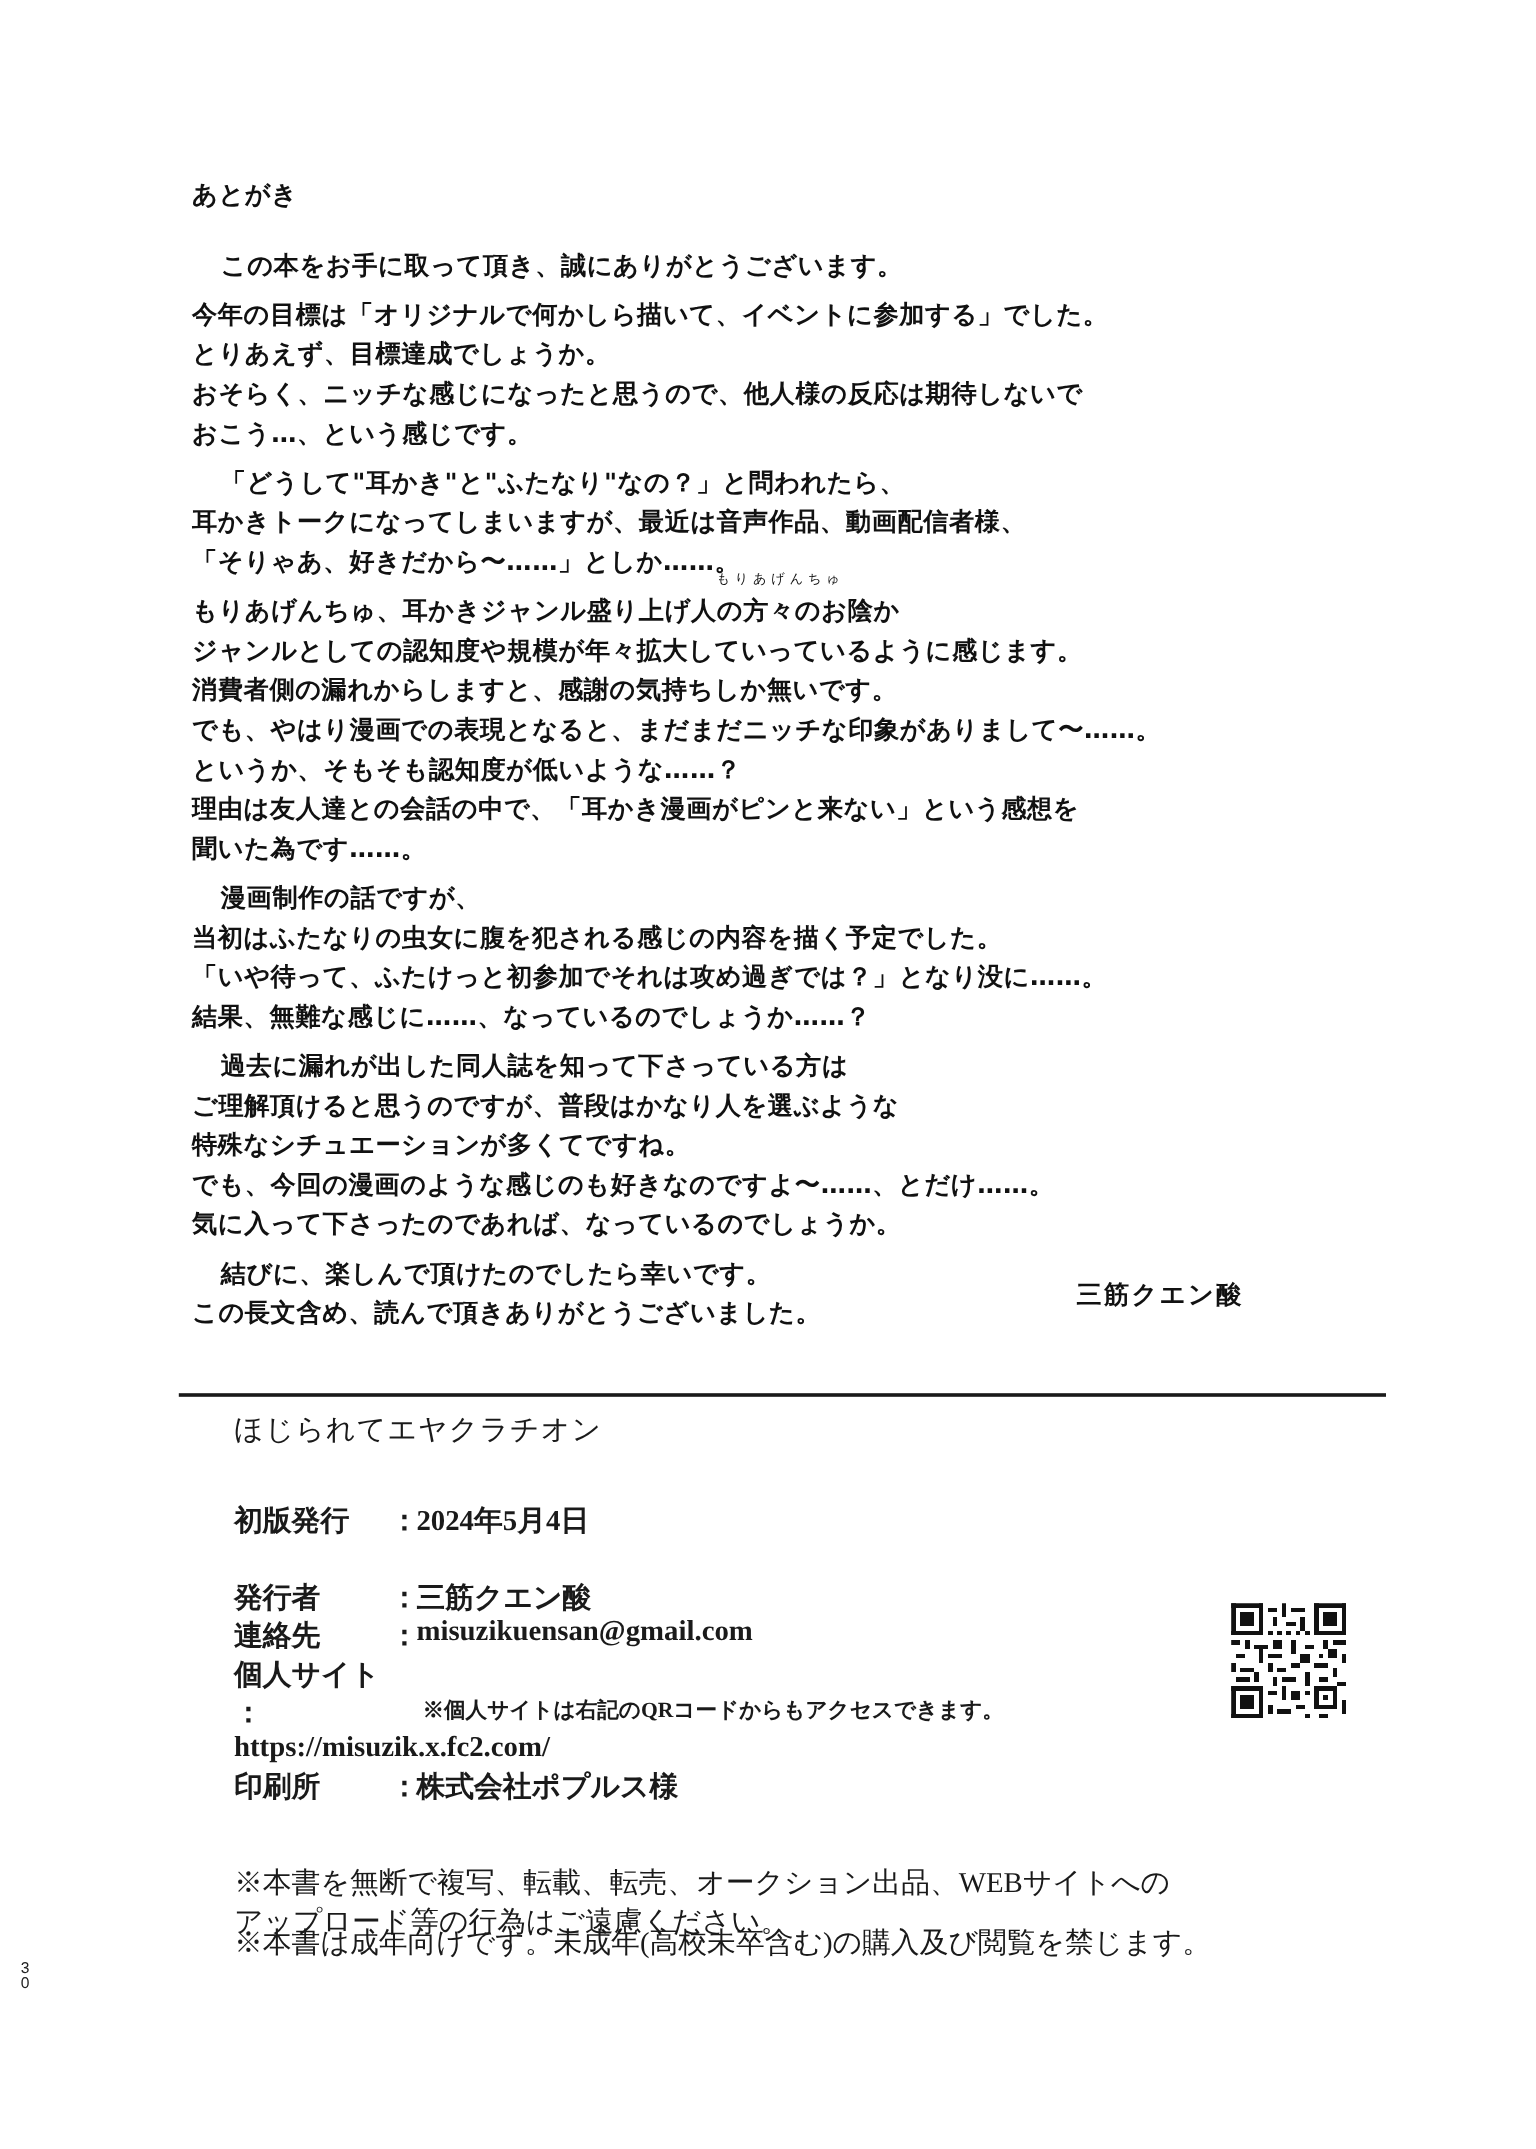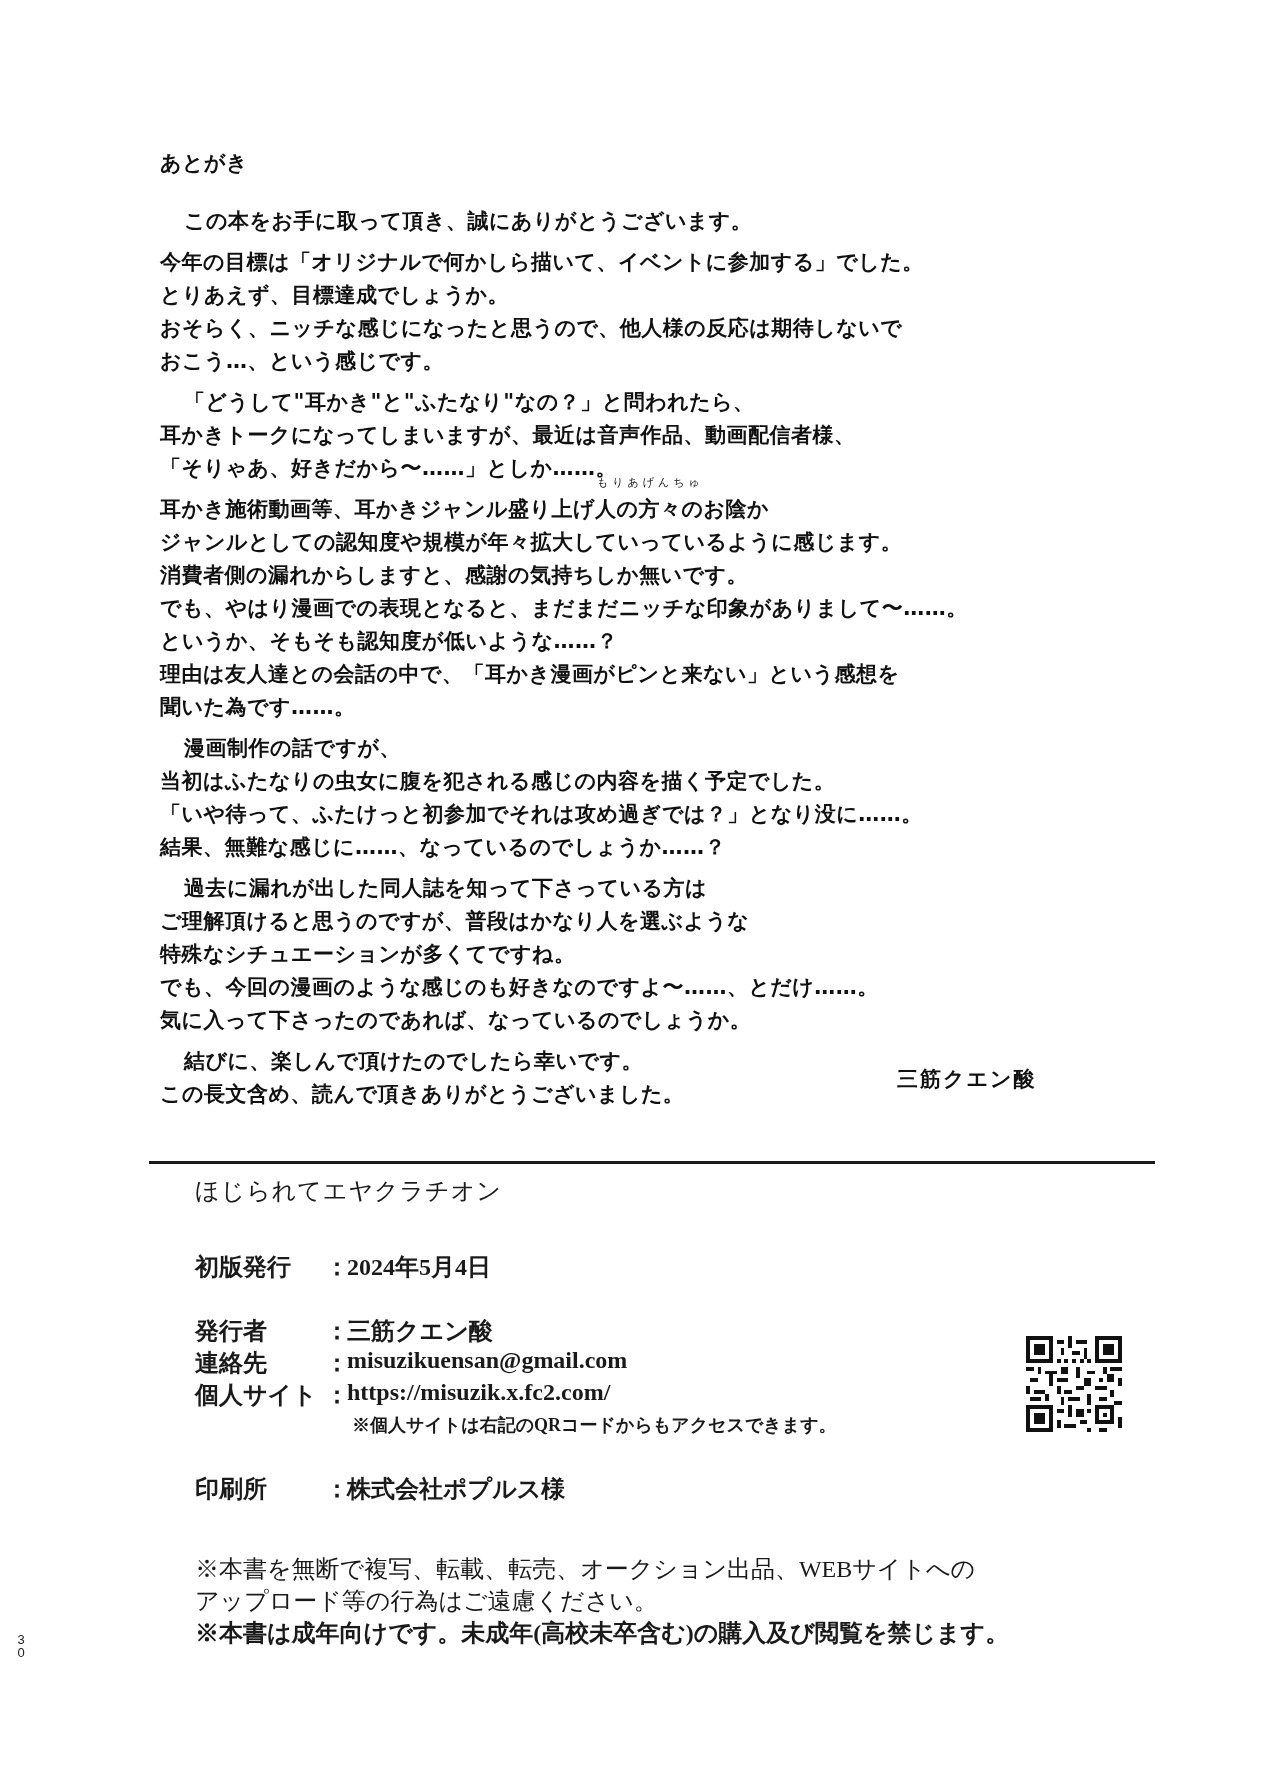--- a/index.html
+++ b/index.html
@@ -40,21 +40,21 @@
     <span class="line">おそらく、ニッチな感じになったと思うので、他人様の反応は期待しないで</span>
     <span class="line">おこう…、という感じです。</span>
   </div>
 
   <div class="para">
     <span class="line indent">「どうして"耳かき"と"ふたなり"なの？」と問われたら、</span>
     <span class="line">耳かきトークになってしまいますが、最近は音声作品、動画配信者様、</span>
     <span class="line">「そりゃあ、好きだから〜……」としか……。</span>
     <span class="line ruby-line" style="margin-top:8px;">
       <span class="ruby-text">もりあげんちゅ</span>
-      <span>耳かき施術動画等、耳かきジャンル盛り上げ人の方々のお陰か</span>
+      <span>もりあげんちゅ、耳かきジャンル盛り上げ人の方々のお陰か</span>
     </span>
     <span class="line">ジャンルとしての認知度や規模が年々拡大していっているように感じます。</span>
     <span class="line">消費者側の漏れからしますと、感謝の気持ちしか無いです。</span>
     <span class="line">でも、やはり漫画での表現となると、まだまだニッチな印象がありまして〜……。</span>
     <span class="line">というか、そもそも認知度が低いような……？</span>
     <span class="line">理由は友人達との会話の中で、「耳かき漫画がピンと来ない」という感想を</span>
     <span class="line">聞いた為です……。</span>
   </div>
 
   <div class="para">
@@ -96,37 +96,37 @@
     <span class="colon">：</span>
     <span>三筋クエン酸</span>
   </div>
 
   <div class="row" style="top:172px;">
     <span class="label">連絡先</span>
     <span class="colon">：</span>
     <span>misuzikuensan@gmail.com</span>
   </div>
 
-  <div class="row" style="top:204px;">
+  <div class="row" style="top:204px;flex-direction:column;">
     <span class="label">個人サイト</span>
     <span class="colon">：</span>
     <span>https://misuzik.x.fc2.com/</span>
   </div>
 
   <div class="note" style="top:238px;">※個人サイトは右記のQRコードからもアクセスできます。</div>
 
   <div class="row" style="top:298px;">
     <span class="label">印刷所</span>
     <span class="colon">：</span>
     <span>株式会社ポプルス様</span>
   </div>
 
   <div class="warn" style="top:378px;">※本書を無断で複写、転載、転売、オークション出品、WEBサイトへの</div>
   <div class="warn" style="top:410px;">アップロード等の行為はご遠慮ください。</div>
-  <div class="warn" style="top:442px;font-weight:bold;">※本書は成年向けです。未成年(高校未卒含む)の購入及び閲覧を禁じます。</div>
+  <div class="warn" style="top:428px;">※本書は成年向けです。未成年(高校未卒含む)の購入及び閲覧を禁じます。</div>
 </div>
 
 <svg class="qr" viewBox="0 0 25 25" shape-rendering="crispEdges">
   <rect x="0" y="0" width="25" height="25" fill="#fff"></rect>
   <g fill="#111">
     <rect x="0" y="0" width="7" height="1"></rect>
       <rect x="0" y="6" width="7" height="1"></rect>
       <rect x="0" y="0" width="1" height="7"></rect>
       <rect x="6" y="0" width="1" height="7"></rect>
       <rect x="2" y="2" width="3" height="3"></rect>

